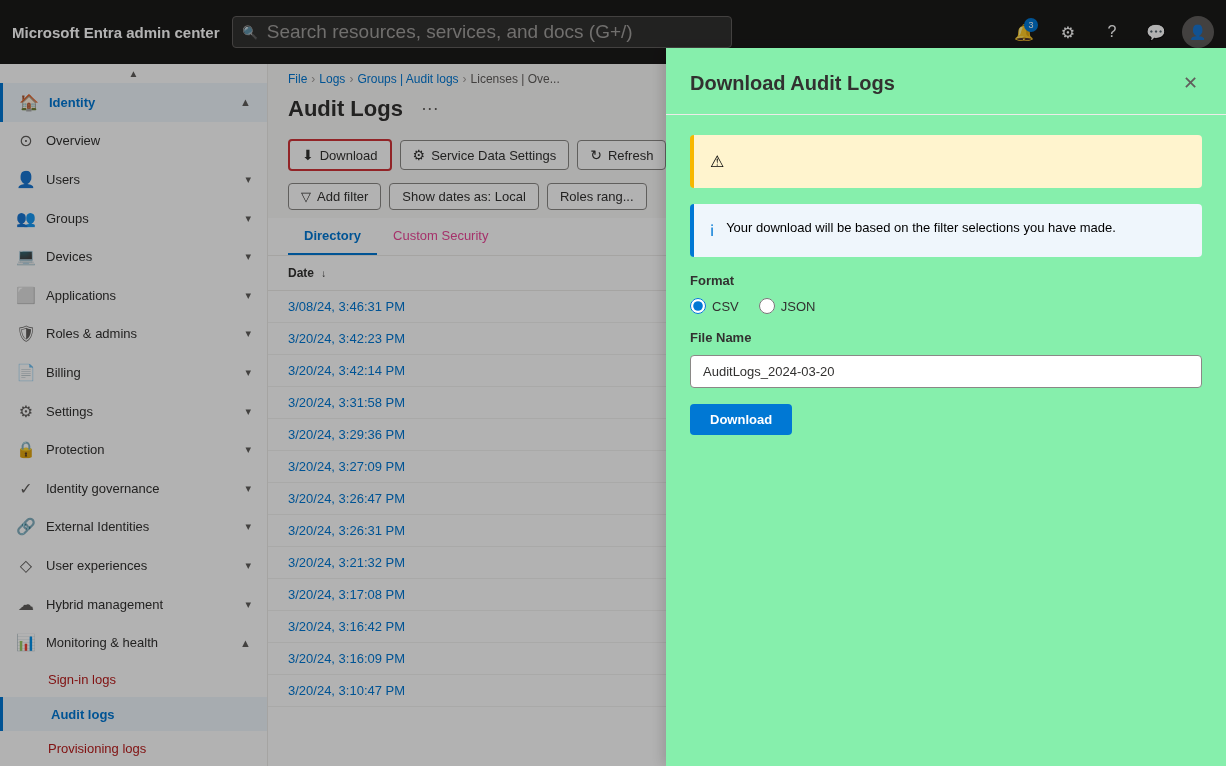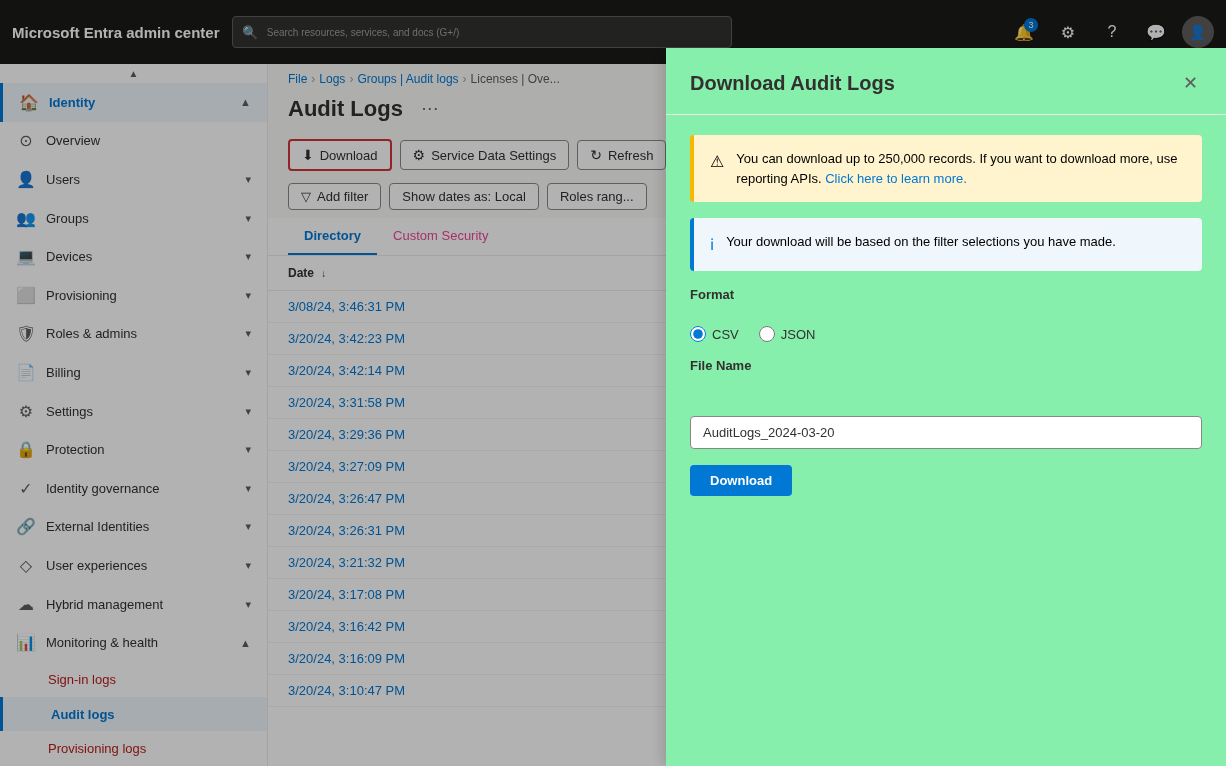--- a/index.html
+++ b/index.html
@@ -2,21 +2,21 @@
 <html><head>
   <meta charset="utf-8">
   <style>
     * { box-sizing: border-box; margin: 0; padding: 0; }
     body { font-family: 'Segoe UI', Arial, sans-serif; font-size: 13px; background: #f3f2f1; display: flex; flex-direction: column; height: 766px; overflow: hidden; }
 
     
     .topbar { background: #1b1a19; height: 64px; display: flex; align-items: center; padding: 0 12px; gap: 12px; flex-shrink: 0; }
     .topbar-brand { color: white; font-size: 15px; font-weight: 600; white-space: nowrap; }
     .topbar-search { flex: 1; max-width: 500px; background: #323130; border: 1px solid #605e5c; border-radius: 4px; display: flex; align-items: center; padding: 0 10px; gap: 8px; height: 32px; }
-    .topbar-search input { background: transparent; border: none; outline: none; color: #c8c6c4; font-size: 10px; flex: 1; }
+    .topbar-search input { background: transparent; border: none; outline: none; color: #c8c6c4; font-size: 19px; flex: 1; }
     .topbar-search input::placeholder { color: #a19f9d; }
     .topbar-icons { display: flex; align-items: center; gap: 8px; margin-left: auto; }
     .topbar-icon-btn { width: 36px; height: 36px; border-radius: 50%; border: none; background: transparent; cursor: pointer; display: flex; align-items: center; justify-content: center; color: white; font-size: 16px; position: relative; }
     .topbar-icon-btn .badge { position: absolute; top: 4px; right: 4px; background: #0078d4; color: white; border-radius: 50%; font-size: 9px; width: 14px; height: 14px; display: flex; align-items: center; justify-content: center; }
     .avatar { width: 32px; height: 32px; border-radius: 50%; background: #605e5c; display: flex; align-items: center; justify-content: center; color: white; font-size: 14px; cursor: pointer; }
 
     
     .main-layout { display: flex; flex: 1; overflow: hidden; }
 
     
@@ -76,26 +76,26 @@
     .side-panel-body { padding: 20px 24px; display: flex; flex-direction: column; gap: 16px; }
 
     
     .alert-box { display: flex; gap: 12px; padding: 14px 16px; border-radius: 4px; font-size: 13px; line-height: 1.5; }
     .alert-box.warning { background: #fff4ce; border-left: 4px solid #f7b700; }
     .alert-box.info { background: #eff6fc; border-left: 4px solid #0078d4; }
     .alert-icon { font-size: 16px; flex-shrink: 0; margin-top: 1px; }
     .alert-box a { color: #0078d4; text-decoration: none; }
 
     
-    .form-section { display: flex; flex-direction: column; gap: 24px; justify-content: space-between; }
+    .form-section { display: flex; flex-direction: column; gap: 10px; justify-content: space-between; }
     .form-label { font-size: 13px; font-weight: 600; color: #323130; }
     .radio-group { display: flex; align-items: center; gap: 20px; }
     .radio-option { display: flex; align-items: center; gap: 6px; cursor: pointer; font-size: 13px; color: #323130; }
     .radio-option input[type="radio"] { accent-color: #0078d4; width: 16px; height: 16px; }
-    .text-input { width: 100%; padding: 8px 12px; border: 1px solid #8a8886; border-radius: 4px; font-size: 13px; color: #323130; outline: none; margin-top: 19px; }
+    .text-input { width: 100%; padding: 8px 12px; border: 1px solid #8a8886; border-radius: 4px; font-size: 13px; color: #323130; outline: none; }
     .download-button { background: #0078d4; color: white; border: none; border-radius: 4px; padding: 8px 20px; font-size: 13px; font-weight: 600; cursor: pointer; }
 
     .sort-arrow { font-size: 10px; margin-left: 4px; }
   </style>
 </head>
 <body>
 
 <div class="topbar">
   <span class="topbar-brand">Microsoft Entra admin center</span>
   <div class="topbar-search">
@@ -139,21 +139,21 @@
       <span class="sidebar-item-label">Groups</span>
       <span class="sidebar-chevron">▾</span>
     </div>
     <div class="sidebar-item">
       <span class="icon">💻</span>
       <span class="sidebar-item-label">Devices</span>
       <span class="sidebar-chevron">▾</span>
     </div>
     <div class="sidebar-item">
       <span class="icon">⬜</span>
-      <span class="sidebar-item-label">Provisioning</span>
+      <span class="sidebar-item-label">Applications</span>
       <span class="sidebar-chevron">▾</span>
     </div>
     <div class="sidebar-item">
       <span class="icon">🛡</span>
       <span class="sidebar-item-label">Roles &amp; admins</span>
       <span class="sidebar-chevron">▾</span>
     </div>
     <div class="sidebar-item">
       <span class="icon">📄</span>
       <span class="sidebar-item-label">Billing</span>
@@ -351,21 +351,20 @@
 <div class="overlay-backdrop"></div>
 <div class="side-panel">
   <div class="side-panel-header">
     <span class="side-panel-title">Download Audit Logs</span>
     <button class="side-panel-close">✕</button>
   </div>
   <div class="side-panel-body">
 
     <div class="alert-box warning">
       <span class="alert-icon">⚠</span>
-      <span>You can download up to 250,000 records. If you want to download more, use reporting APIs. <a>Click here to learn more.</a></span>
     </div>
 
     <div class="alert-box info">
       <span class="alert-icon" style="color:#0078d4;">ℹ</span>
       <span>Your download will be based on the filter selections you have made.</span>
     </div>
 
     <div class="form-section">
       <label class="form-label">Format</label>
       <div class="radio-group">

